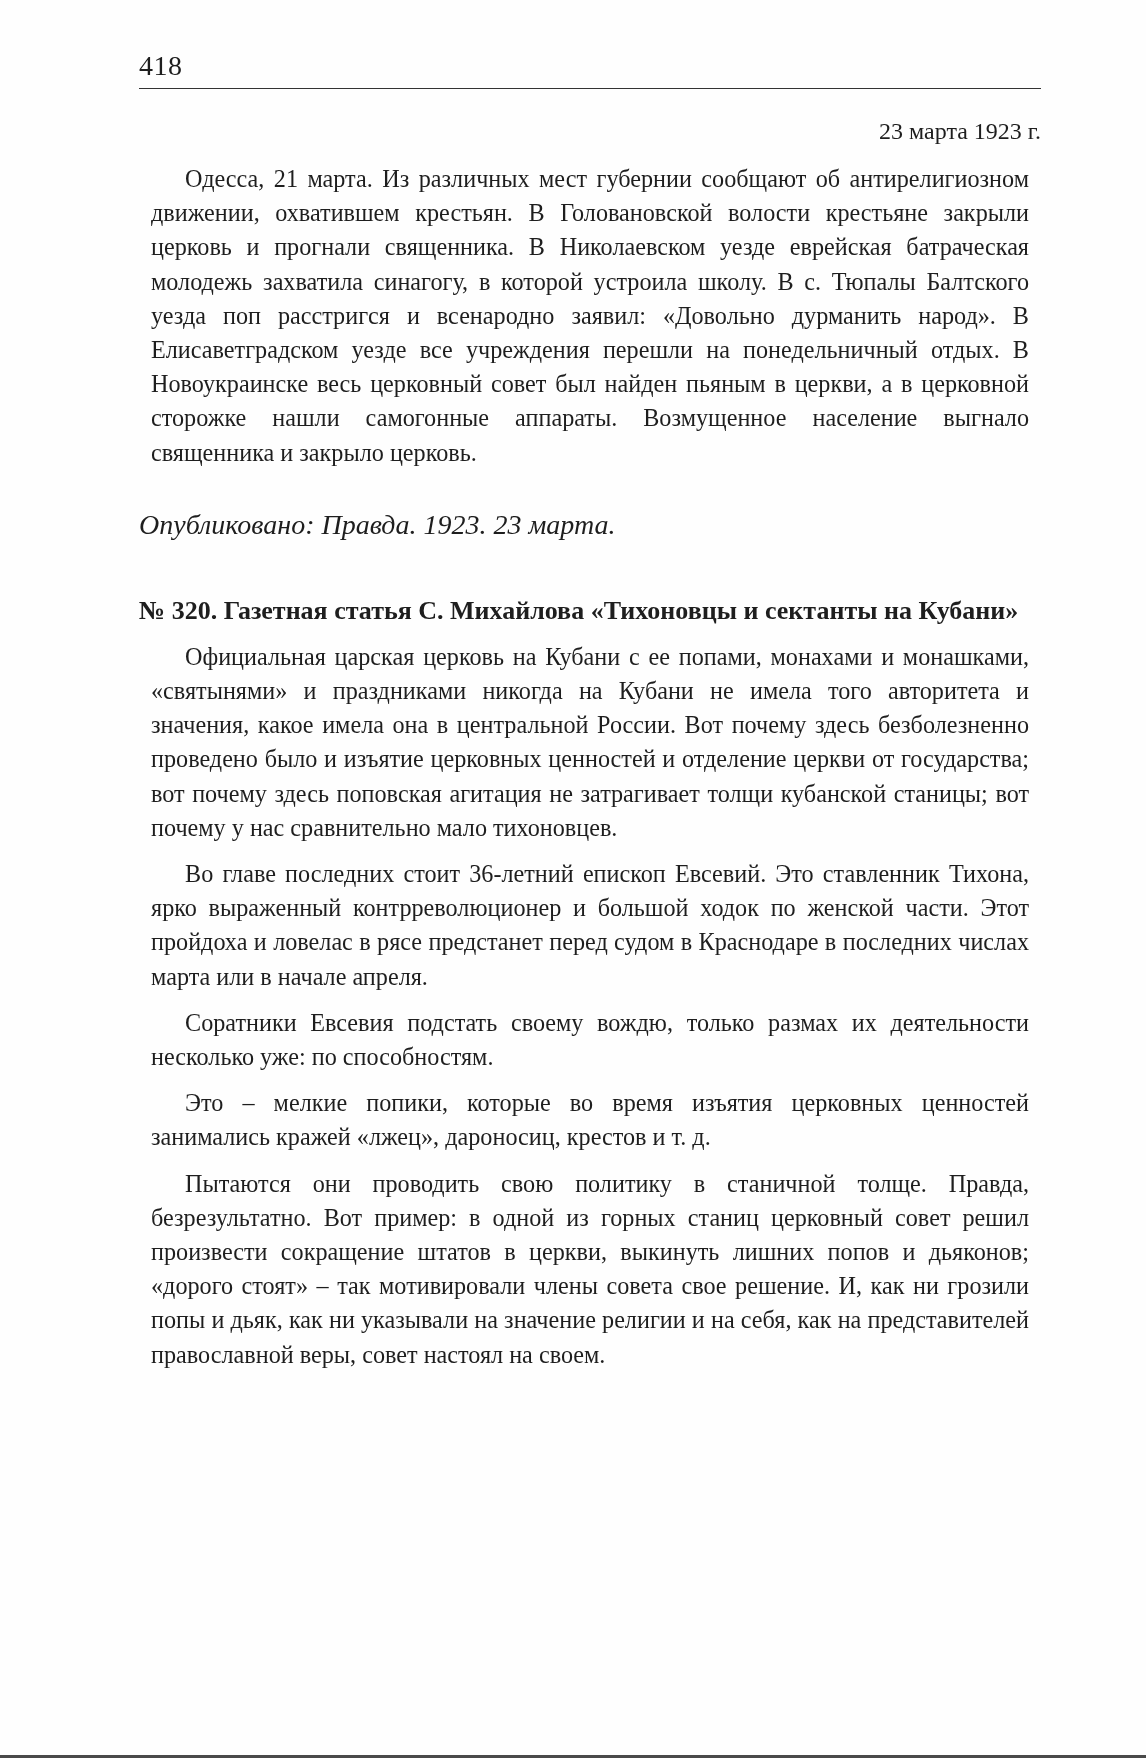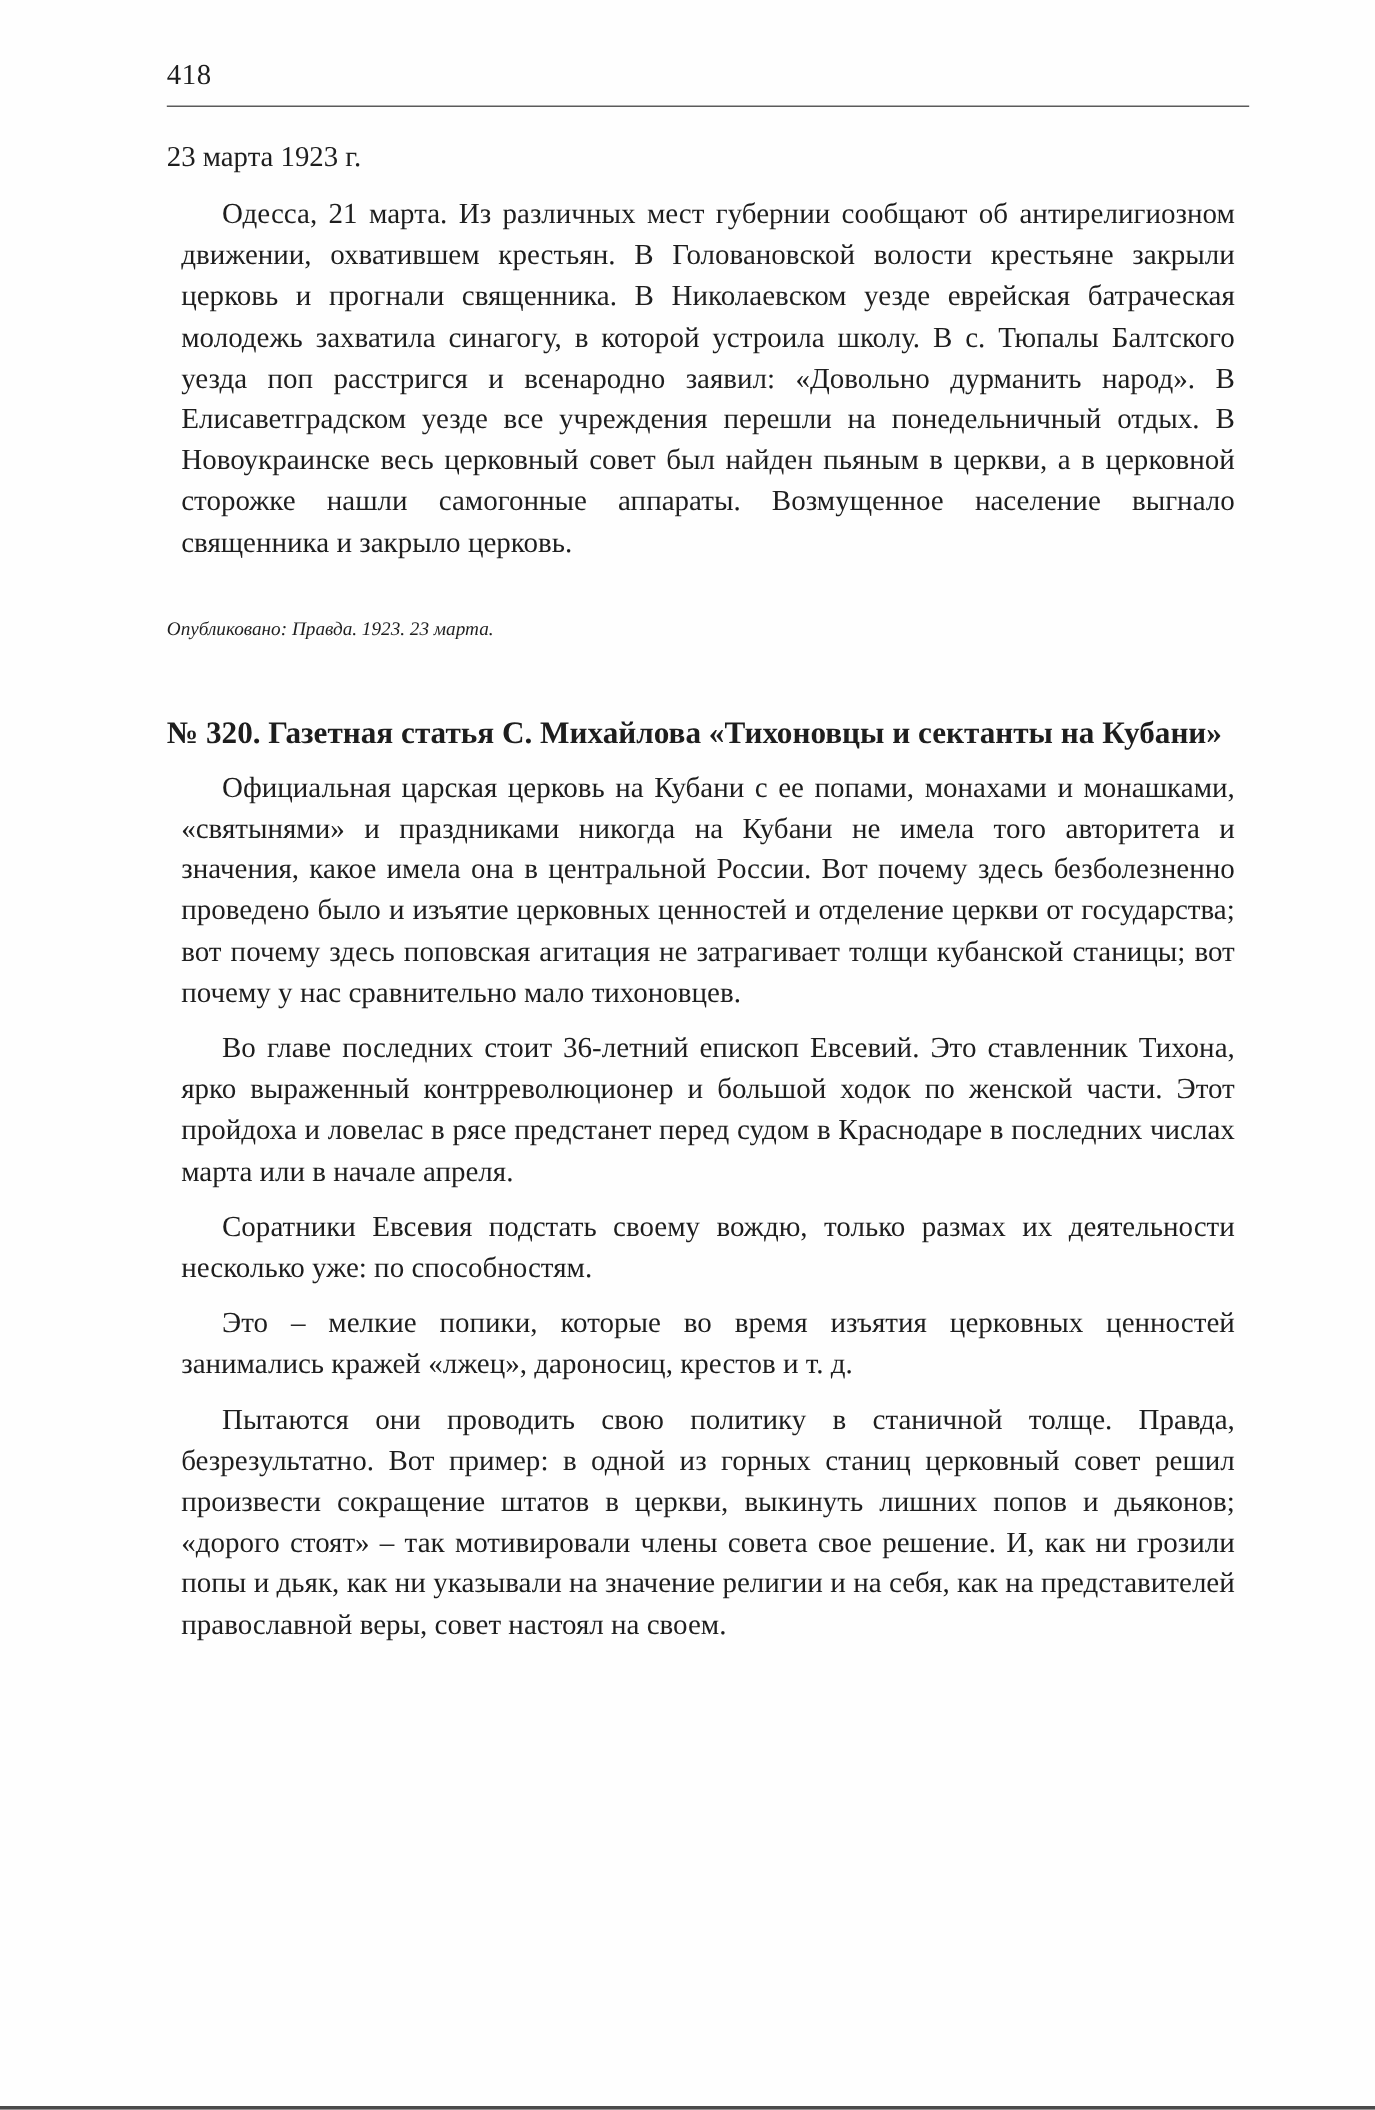--- a/index.html
+++ b/index.html
@@ -3,48 +3,48 @@
 <meta charset="utf-8">
 <style>
   html, body { margin: 0; padding: 0; background: #fefefe; }
   body {
     width: 1146px; height: 1758px; position: relative; overflow: hidden;
     font-family: "Liberation Serif", "DejaVu Serif", serif;
     color: #1e1e1e;
   }
   .page-number {
     position: absolute; left: 139px; top: 50px;
-    font-size: 24px; letter-spacing: 0.5px; text-align: center;
+    font-size: 28px; letter-spacing: 0.5px; text-align: center;
   }
   .header-rule {
     position: absolute; left: 139px; top: 88px; width: 902px; height: 0;
     border-top: 1.5px solid #333;
   }
   .bottom-rule {
     position: absolute; left: 0; bottom: 0; width: 1146px; height: 3px;
     background: #4a4a4a;
   }
   .content {
     position: absolute; left: 139px; top: 104px; width: 902px;
   }
   .doc-title {
     font-weight: bold; font-size: 26px; line-height: 34px; margin: 0;
   }
   .doc-title.hanging {
     padding-left: 90px; text-indent: -90px;
   }
   .doc-date {
-    text-align: left; font-size: 24px; line-height: 34px; margin: 10px 0 14px 0;
+    text-align: right; font-size: 24px; line-height: 34px; margin: 10px 0 14px 0;
   }
   .para {
     font-size: 24.2px; line-height: 34.2px; text-align: justify;
     text-indent: 34px; margin: 12px; hyphens: manual;
   }
   .source {
-    font-style: italic; font-size: 16px; line-height: 34px;
+    font-style: italic; font-size: 28px; line-height: 34px;
     margin: 38px 0 0 0;
   }
   .doc-block-2 { margin-top: 52px; }
 </style>
 </head>
 <body>
 
 <div class="page-number">418</div>
 <div class="header-rule"></div>
 

